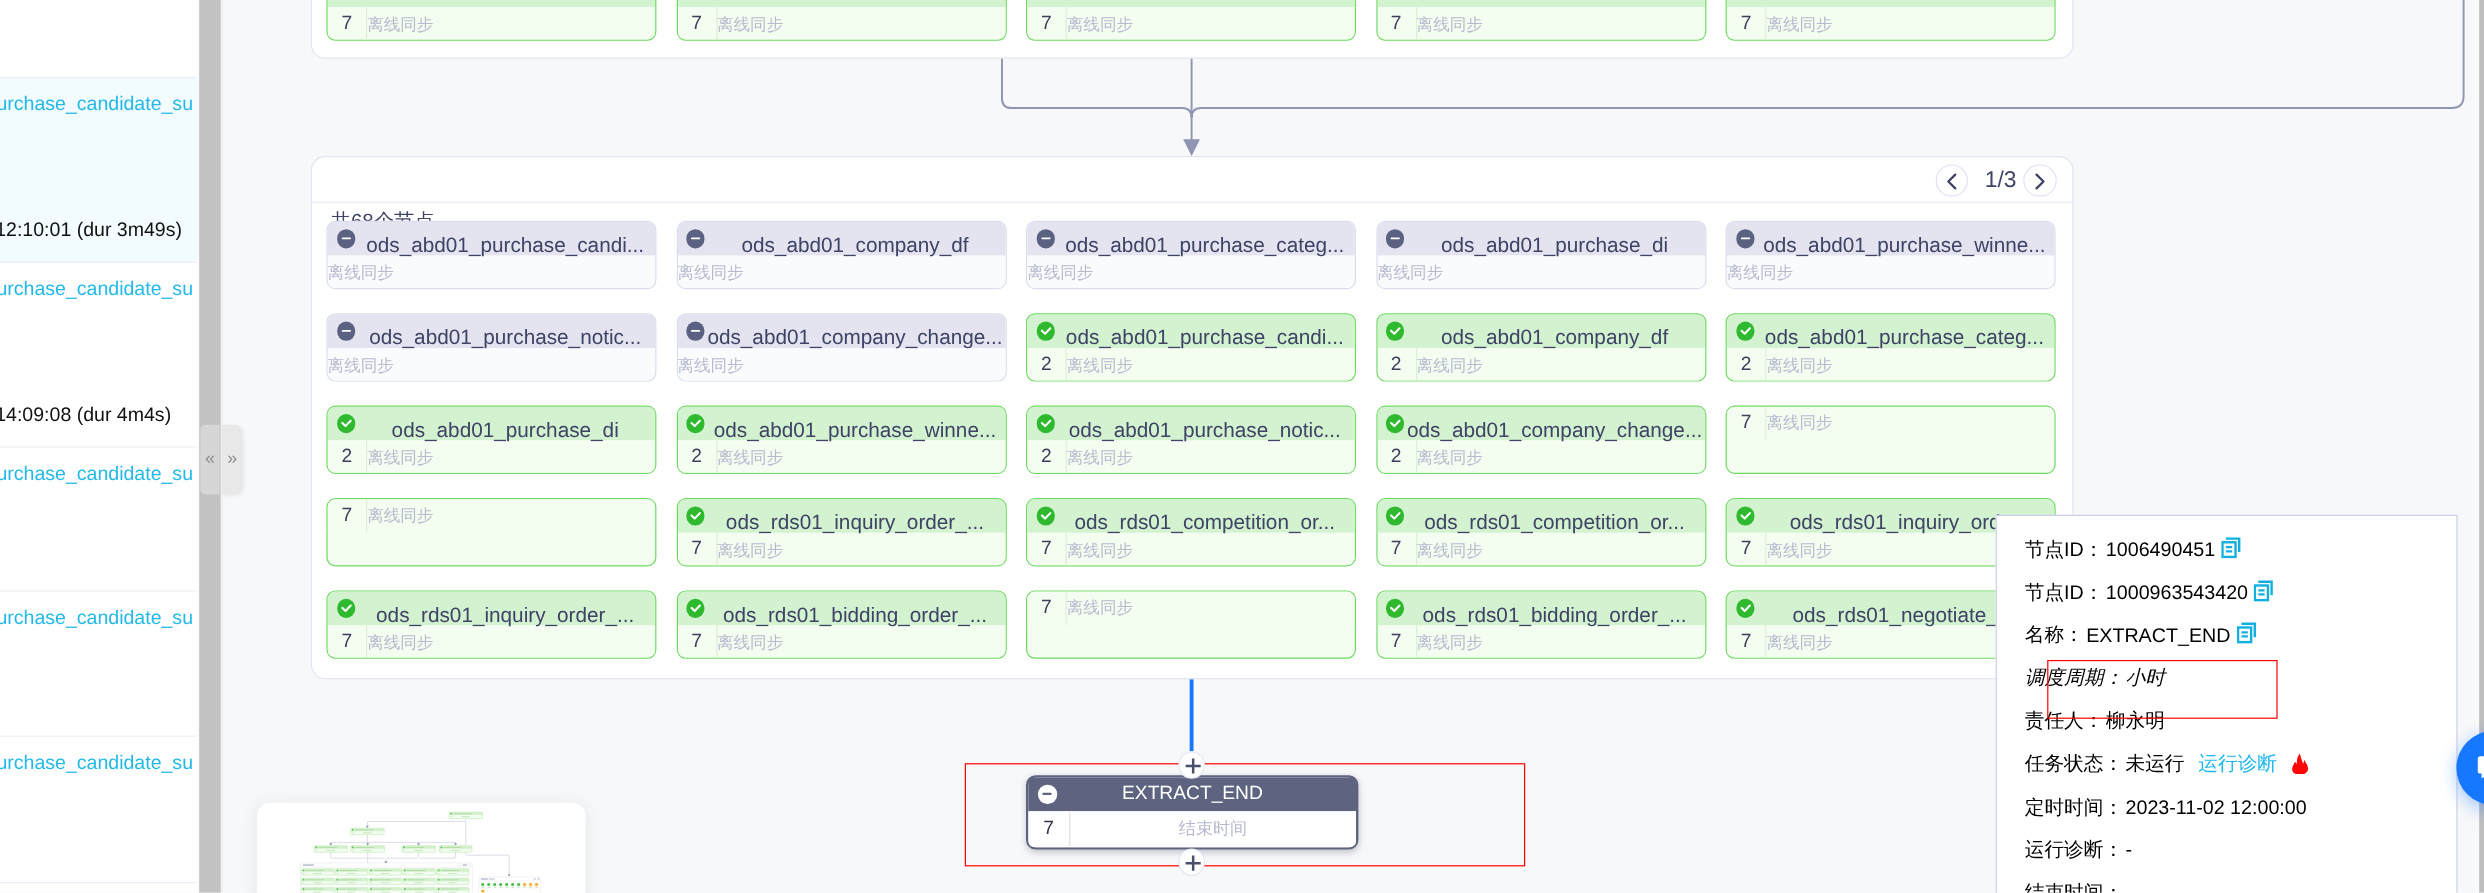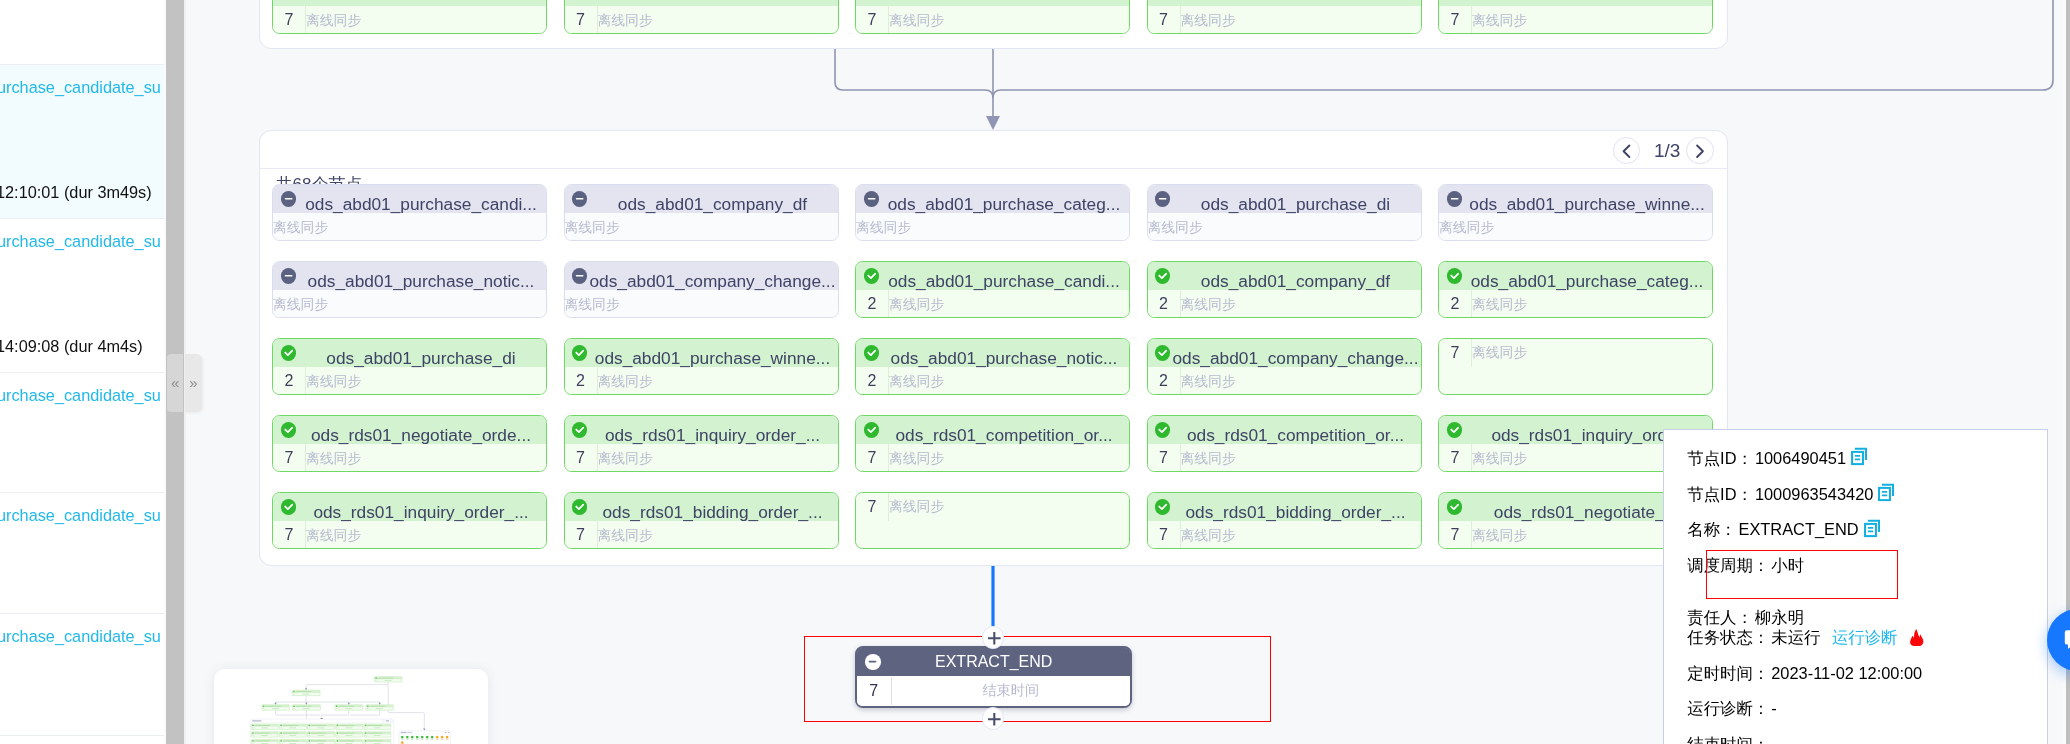--- a/index.html
+++ b/index.html
@@ -386,28 +386,20 @@
           <span class="sub">离线同步</span>
         </div>
       </div>
 <div class="ncard success" style="left:1252.0px;top:337.5px;">
         <div class="body">
           <span class="cnt">7</span>
           <span class="sub">离线同步</span>
         </div>
       </div>
 <div class="ncard success" style="left:86.0px;top:414.5px;">
-        <div class="head">
-          <span class="ico">
-            <svg width="15.3" height="15.3" viewBox="0 0 15.3 15.3">
-              <path d="M4.25 7.55 L6.9 10.1 L11.25 5.6" stroke="#fff" stroke-width="1.75" fill="none" stroke-linecap="round" stroke-linejoin="round"></path>
-            </svg>
-          </span>
-          <span class="name">ods_rds01_negotiate_orde...</span>
-        </div>
         <div class="body">
           <span class="cnt">7</span>
           <span class="sub">离线同步</span>
         </div>
       </div>
 <div class="ncard success" style="left:377.5px;top:414.5px;">
         <div class="head">
           <span class="ico">
             <svg width="15.3" height="15.3" viewBox="0 0 15.3 15.3">
               <path d="M4.25 7.55 L6.9 10.1 L11.25 5.6" stroke="#fff" stroke-width="1.75" fill="none" stroke-linecap="round" stroke-linejoin="round"></path>
@@ -812,22 +804,22 @@
 <div class="iprow" style="top:52.6px;"><span class="lbl">节点ID：</span><span class="val">1000963543420</span><span class="cpicon"><svg width="17" height="19" viewBox="0 0 17 19">
             <path d="M3.9 1.85 H15.0 V13.0" stroke="#12b0e0" stroke-width="2.0" fill="none" stroke-linejoin="miter"></path>
             <rect x="1.05" y="4.9" width="10.9" height="12.2" stroke="#12b0e0" stroke-width="2.0" fill="#fff"></rect>
             <path d="M3.9 8.9 H9.2 M3.9 12.4 H9.2" stroke="#12b0e0" stroke-width="1.9"></path>
           </svg></span></div>
 <div class="iprow" style="top:88.4px;"><span class="lbl">名称：</span><span class="val">EXTRACT_END</span><span class="cpicon"><svg width="17" height="19" viewBox="0 0 17 19">
             <path d="M3.9 1.85 H15.0 V13.0" stroke="#12b0e0" stroke-width="2.0" fill="none" stroke-linejoin="miter"></path>
             <rect x="1.05" y="4.9" width="10.9" height="12.2" stroke="#12b0e0" stroke-width="2.0" fill="#fff"></rect>
             <path d="M3.9 8.9 H9.2 M3.9 12.4 H9.2" stroke="#12b0e0" stroke-width="1.9"></path>
           </svg></span></div>
-<div class="iprow" style="top:124.2px;"><span class="lbl">调度周期：</span><span class="val">小时</span></div>
-<div class="iprow" style="top:176px;"><span class="lbl">责任人：</span><span class="val">柳永明</span></div>
+<div class="iprow" style="top:124.2px;font-style:italic;"><span class="lbl">调度周期：</span><span class="val">小时</span></div>
+<div class="iprow" style="top:160.0px;"><span class="lbl">责任人：</span><span class="val">柳永明</span></div>
 <div class="iprow" style="top:195.8px;"><span class="lbl">任务状态：</span><span class="val">未运行</span><span class="ip-link">运行诊断</span><span class="ip-fire"><svg width="13.5" height="17.7" viewBox="0 0 13.5 17.7">
             <path d="M6.2 0 C5.3 1.7 4.3 3.4 4.1 5.9 L3.95 8.9 C3.55 8.0 3.1 7.4 2.45 6.8 C2.1 7.9 1.5 8.6 1.0 9.8 C0.35 11.2 0.1 12.3 0.1 13.2 C0.1 15.8 3.0 17.7 6.7 17.7 C10.4 17.7 13.4 15.6 13.4 12.7 C13.4 11.2 12.9 9.7 11.9 8.2 C11.2 7.1 10.8 6.4 10.5 5.3 C10.0 6.2 9.6 7.2 9.5 8.6 C8.8 7.1 8.0 5.2 7.6 3.6 C7.3 2.2 6.85 1.0 6.2 0 Z" fill="#fb0707"></path>
           </svg></span></div>
 <div class="iprow" style="top:231.6px;"><span class="lbl">定时时间：</span><span class="val">2023-11-02 12:00:00</span></div>
 <div class="iprow" style="top:267.4px;"><span class="lbl">运行诊断：</span><span class="val">-</span></div>
 <div class="iprow" style="top:303.2px;"><span class="lbl">结束时间：</span><span class="val"></span></div>
 <div id="info-hl" style="left:42.299999999999955px;top:119.89999999999998px;width:191.5px;height:48.7px;"></div>
 </div>
 </div>
 

